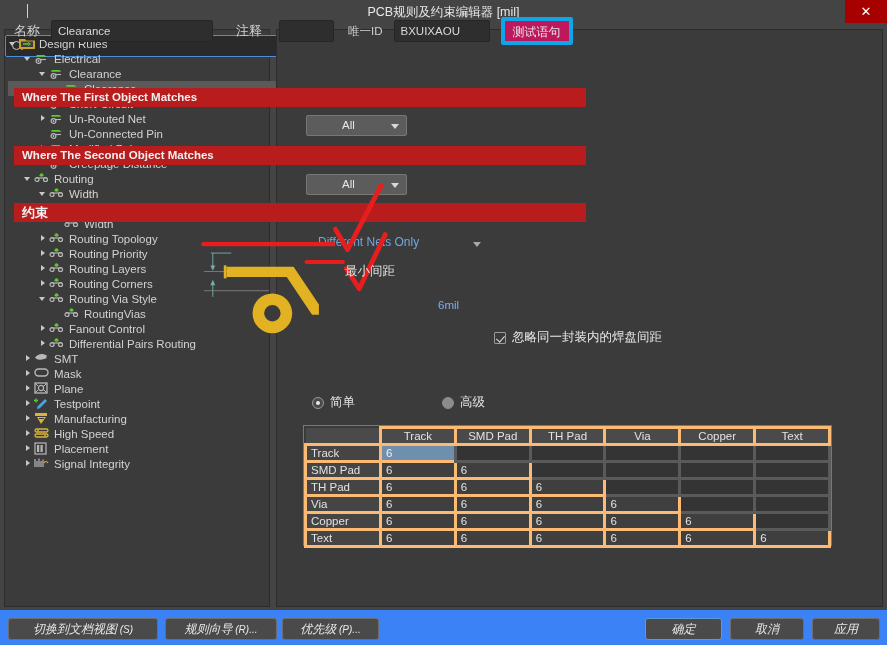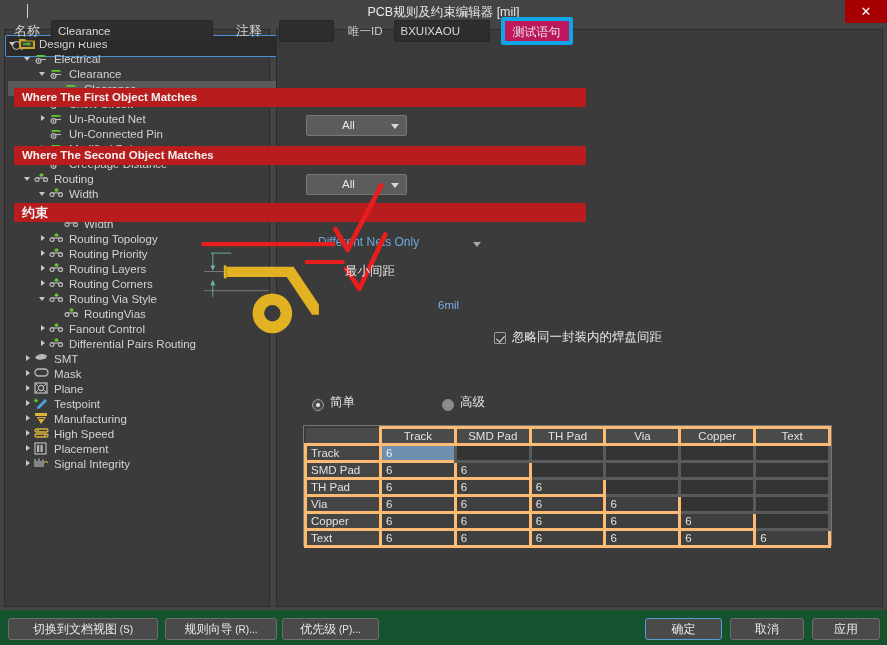--- a/index.html
+++ b/index.html
@@ -140,21 +140,21 @@
     width: 12px; height: 12px; background: #3b3b3b; border: 1px solid #9a9a9a;
     border-radius: 1px; position: relative; flex: none; margin-right: 6px;
   }
   .chk.on::after {
     content: ""; position: absolute; left: 3px; top: 1px;
     width: 4px; height: 7px; border: solid #dcdcdc;
     border-width: 0 1.6px 1.6px 0; transform: rotate(42deg);
   }
   .chk-label { color: #e6e6e6; font-size: 12.5px; }
 
-  .radio-row { position: absolute; display: flex; align-items: flex-end; cursor: pointer; }
+  .radio-row { position: absolute; display: flex; align-items: center; cursor: pointer; }
   .radio {
     width: 12px; height: 12px; border-radius: 50%;
     background: #3b3b3b; border: 1px solid #9a9a9a; position: relative;
     flex: none; margin-right: 6px;
   }
   .radio.on { background: #4a4a4a; }
   .radio.on::after {
     content: ""; position: absolute; left: 3px; top: 3px;
     width: 4px; height: 4px; border-radius: 50%; background: #e8e8e8;
   }
@@ -180,21 +180,22 @@
   table.mx td.sel { background: #6f8fae; border: 1px solid #b07a3c; color: #f2f2f2; }
 
   .desc {
     position: absolute; left: 303px; top: 556px; width: 572px;
     color: #e0e0e0; font-size: 12px; line-height: 17px;
   }
 
   
   .bottom {
     position: absolute; left: 0; top: 610px; width: 887px; height: 35px;
-    background: #14532d;
+    background: #3b82f6;
+    font-style: italic;
   }
   .bbtn {
     position: absolute; top: 8px; height: 22px;
     background: #4a4a4a; border: 1px solid #6e6e6e; border-radius: 3px;
     color: #e8e8e8; font-size: 12px; line-height: 20px; text-align: center;
     cursor: pointer; white-space: nowrap;
   }
   .bbtn.primary { border-color: #5b9bd5; }
   .acc { font-size: 10px; }
 </style>

